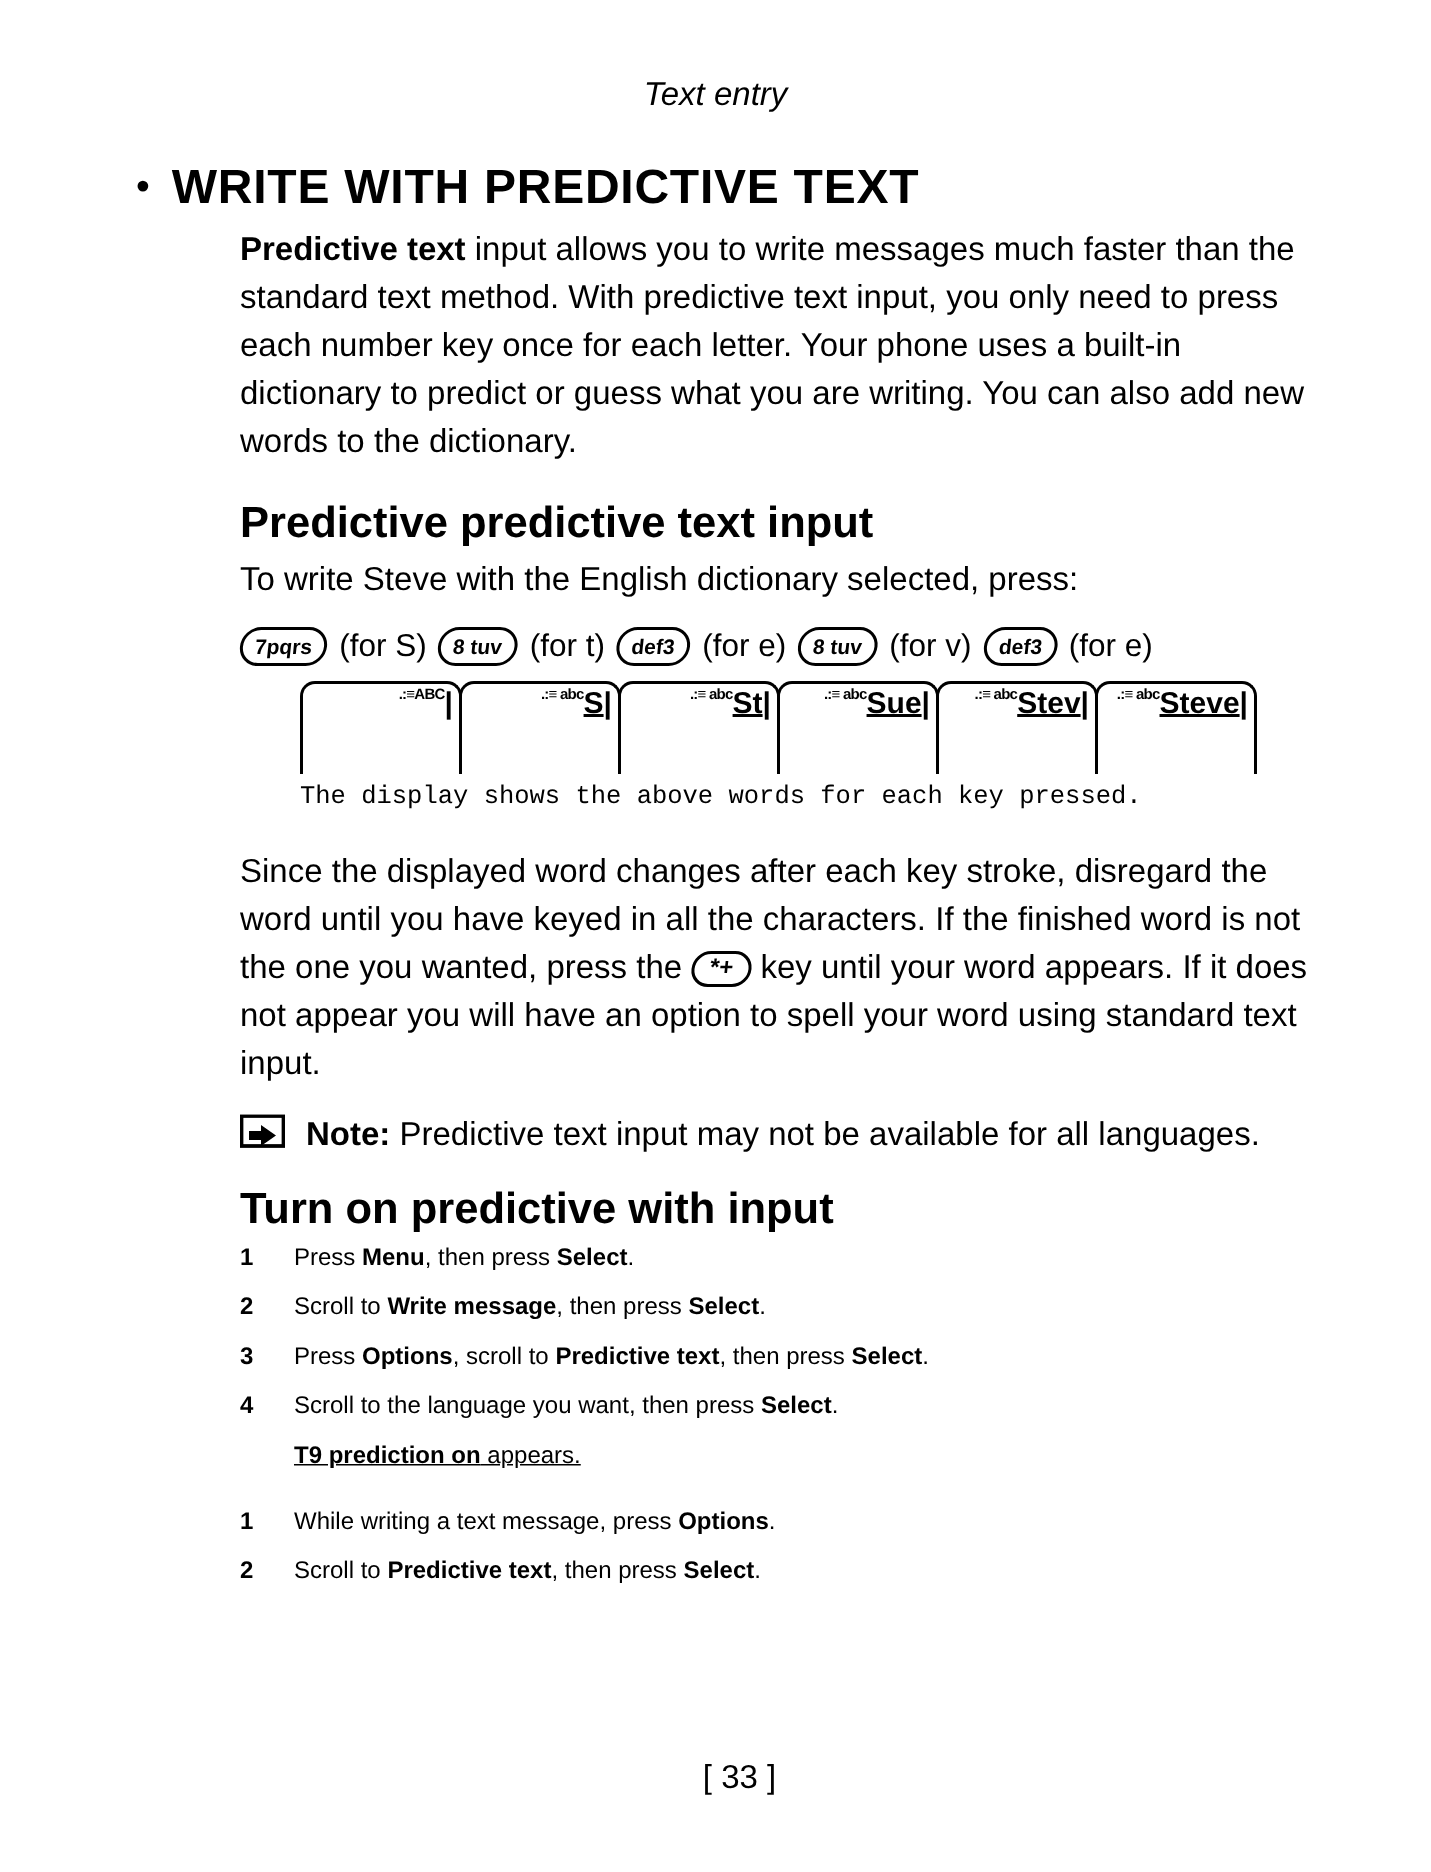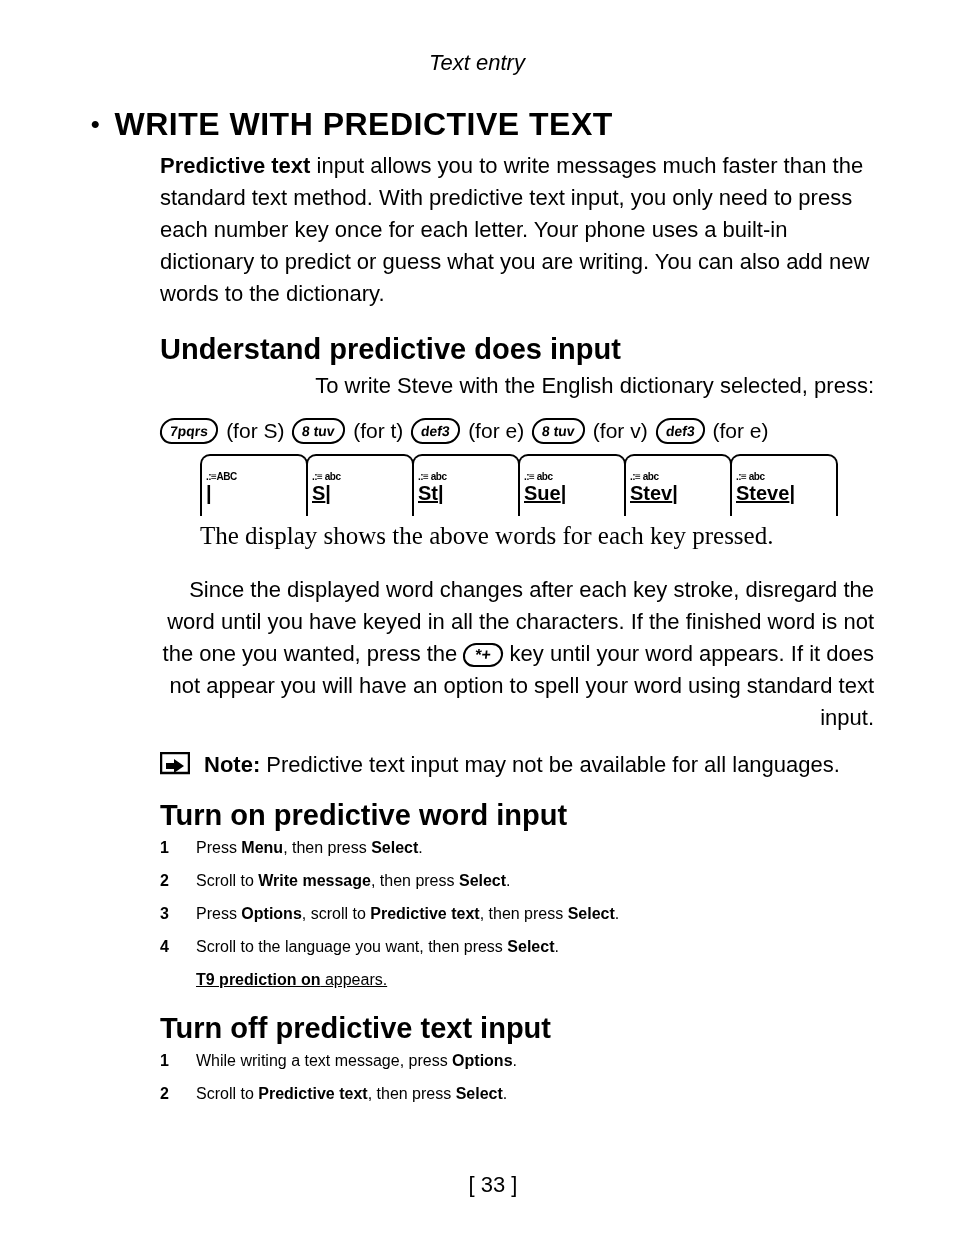--- a/index.html
+++ b/index.html
@@ -52,21 +52,20 @@
     font-family: "Trebuchet MS", Arial, sans-serif;
     font-weight: 700;
     font-size: 29px;
     margin: 16px 0 4px 80px;
   }
   .p {
     font-family: "Trebuchet MS", Arial, sans-serif;
     font-size: 22px;
     line-height: 1.45;
     margin: 0 0 16px 80px;
-    text-align: right;
   }
   .key-row {
     display: flex;
     align-items: center;
     gap: 8px;
     margin: 6px 0 10px 80px;
     font-family: "Trebuchet MS", Arial, sans-serif;
     font-size: 21px;
     flex-wrap: wrap;
   }
@@ -90,41 +89,40 @@
     justify-content: flex-start;
   }
   .screen {
     width: 108px;
     height: 62px;
     border: 2px solid #000;
     border-bottom: none;
     border-radius: 10px 10px 0 0;
     margin-right: -2px;
     display: flex;
-    flex-direction: column;
-    justify-content: center;
+    justify-content: flex-end;
     padding: 2px 4px 0 4px;
     font-family: Arial, sans-serif;
     font-size: 18px;
     font-weight: bold;
     overflow: hidden;
   }
   .screen .top-line {
     font-size: 10px;
     white-space: nowrap;
     letter-spacing: -0.5px;
   }
   .screen .word {
     font-size: 20px;
     line-height: 22px;
   }
   .screen .word u { text-decoration: underline; }
   .caption {
-    font-family: Liberation Serif, serif;
-    font-size: 25px;
+    font-family: Liberation Mono, monospace;
+    font-size: 17px;
     margin: 6px 0 24px 120px;
   }
   .note-row {
     display: flex;
     align-items: flex-start;
     gap: 14px;
     margin: 0 0 18px 80px;
     font-family: "Trebuchet MS", Arial, sans-serif;
     font-size: 22px;
     line-height: 1.4;
@@ -189,21 +187,21 @@
 
   <div class="h1-row">
     <span class="bullet">•</span>
     <span class="h1">WRITE WITH PREDICTIVE TEXT</span>
   </div>
 
   <p class="intro">
     <span class="bold">Predictive text</span><span> input allows you to write messages much faster than the standard text method. With predictive text input, you only need to press each number key once for each letter. Your phone uses a built-in dictionary to predict or guess what you are writing. You can also add new words to the dictionary.</span>
   </p>
 
-  <div class="h2">Understand predictive does input</div>
+  <div class="h2">Predictive predictive text input</div>
   <p class="p">To write Steve with the English dictionary selected, press:</p>
 
   <div class="key-row">
     <span class="key">7pqrs</span>
     <span>(for S)</span>
     <span class="key">8 tuv</span>
     <span>(for t)</span>
     <span class="key">def3</span>
     <span>(for e)</span>
     <span class="key">8 tuv</span>
@@ -249,21 +247,21 @@
   <div class="note-row">
     <svg class="note-icon" viewBox="0 0 30 26">
       <rect x="1" y="1" width="28" height="20" fill="none" stroke="#000" stroke-width="2.5"></rect>
       <path d="M6 11 L14 11 L14 7 L24 14 L14 21 L14 17 L6 17 Z" fill="#000"></path>
     </svg>
     <div>
       <span class="bold">Note:</span><span> Predictive text input may not be available for all languages.</span>
     </div>
   </div>
 
-  <div class="h2">Turn on predictive word input</div>
+  <div class="h2">Turn on predictive with input</div>
   <ol class="steps">
     <li>
         <div>
       <span>Press </span><span class="bold">Menu</span><span>, then press </span><span class="bold">Select</span><span>.</span>
     </div>
       </li>
     <li>
         <div>
       <span>Scroll to </span><span class="bold">Write message</span><span>, then press </span><span class="bold">Select</span><span>.</span>
     </div>
@@ -276,21 +274,20 @@
     <li>
         <div>
       <span>Scroll to the language you want, then press </span><span class="bold">Select</span><span>.</span>
       <div style="margin-top:10px;text-decoration:underline;">
         <span class="bold">T9 prediction on</span><span> appears.</span>
       </div>
     </div>
       </li>
   </ol>
 
-  <div class="h2">Turn off predictive text input</div>
   <ol class="steps">
     <li>
         <div>
       <span>While writing a text message, press </span><span class="bold">Options</span><span>.</span>
     </div>
       </li>
     <li>
         <div>
       <span>Scroll to </span><span class="bold">Predictive text</span><span>, then press </span><span class="bold">Select</span><span>.</span>
     </div>

